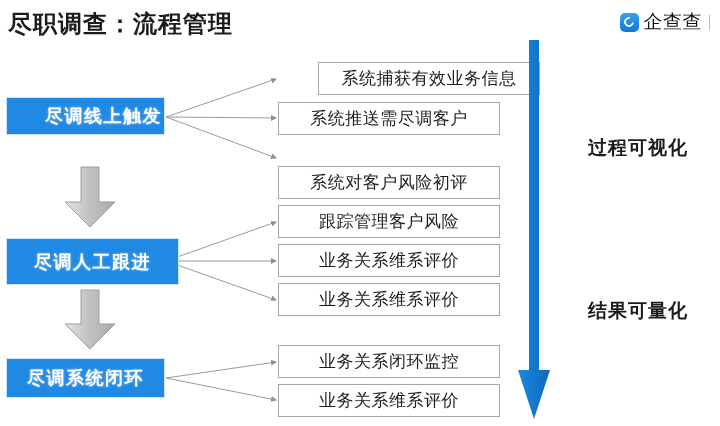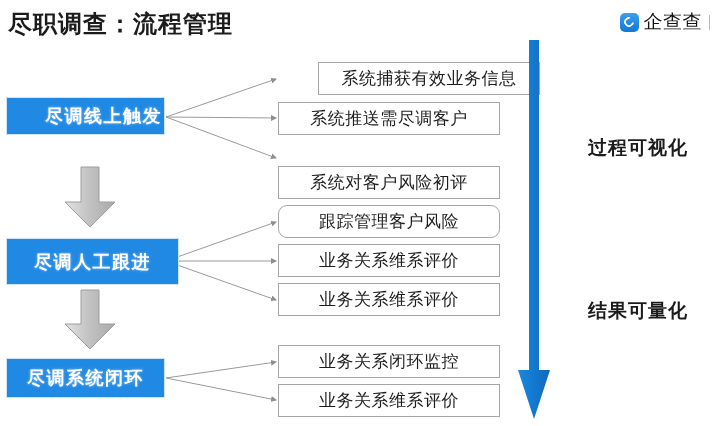--- a/index.html
+++ b/index.html
@@ -156,21 +156,21 @@
     <path d="M21,1 L39,1 L39,36 L55,36 L30,61 L5,36 L21,36 Z" fill="url(#greyGrad)" stroke="#9d9d9d" stroke-width="1"></path>
   </svg>
   <svg class="grey-arrow" id="grey-arrow-1" viewBox="0 0 60 62" preserveAspectRatio="none">
     <path d="M21,1 L39,1 L39,35 L55,35 L30,60 L5,35 L21,35 Z" fill="url(#greyGrad)" stroke="#9d9d9d" stroke-width="1"></path>
   </svg>
 
   <div class="detail-box" style="top:62px;margin-left:40px;">系统捕获有效业务信息</div>
   <div class="detail-box" style="top:102px;">系统推送需尽调客户</div>
   <div class="detail-box" style="top:142px;margin-top:24px;">系统对客户风险初评</div>
 
-  <div class="detail-box" style="top:205px;border-radius:9px;">跟踪管理客户风险</div>
+  <div class="detail-box" style="top:205px;">跟踪管理客户风险</div>
   <div class="detail-box" style="top:244px;">业务关系维系评价</div>
   <div class="detail-box" style="top:283px;">业务关系维系评价</div>
 
   <div class="detail-box" style="top:345px;">业务关系闭环监控</div>
   <div class="detail-box" style="top:384px;">业务关系维系评价</div>
 
   <svg id="big-arrow" viewBox="0 0 36 380" preserveAspectRatio="none">
     <path d="M13,0 L23,0 L23,330 L34,330 L18,379 L2,330 L13,330 Z" fill="url(#blueGrad)"></path>
   </svg>
 

